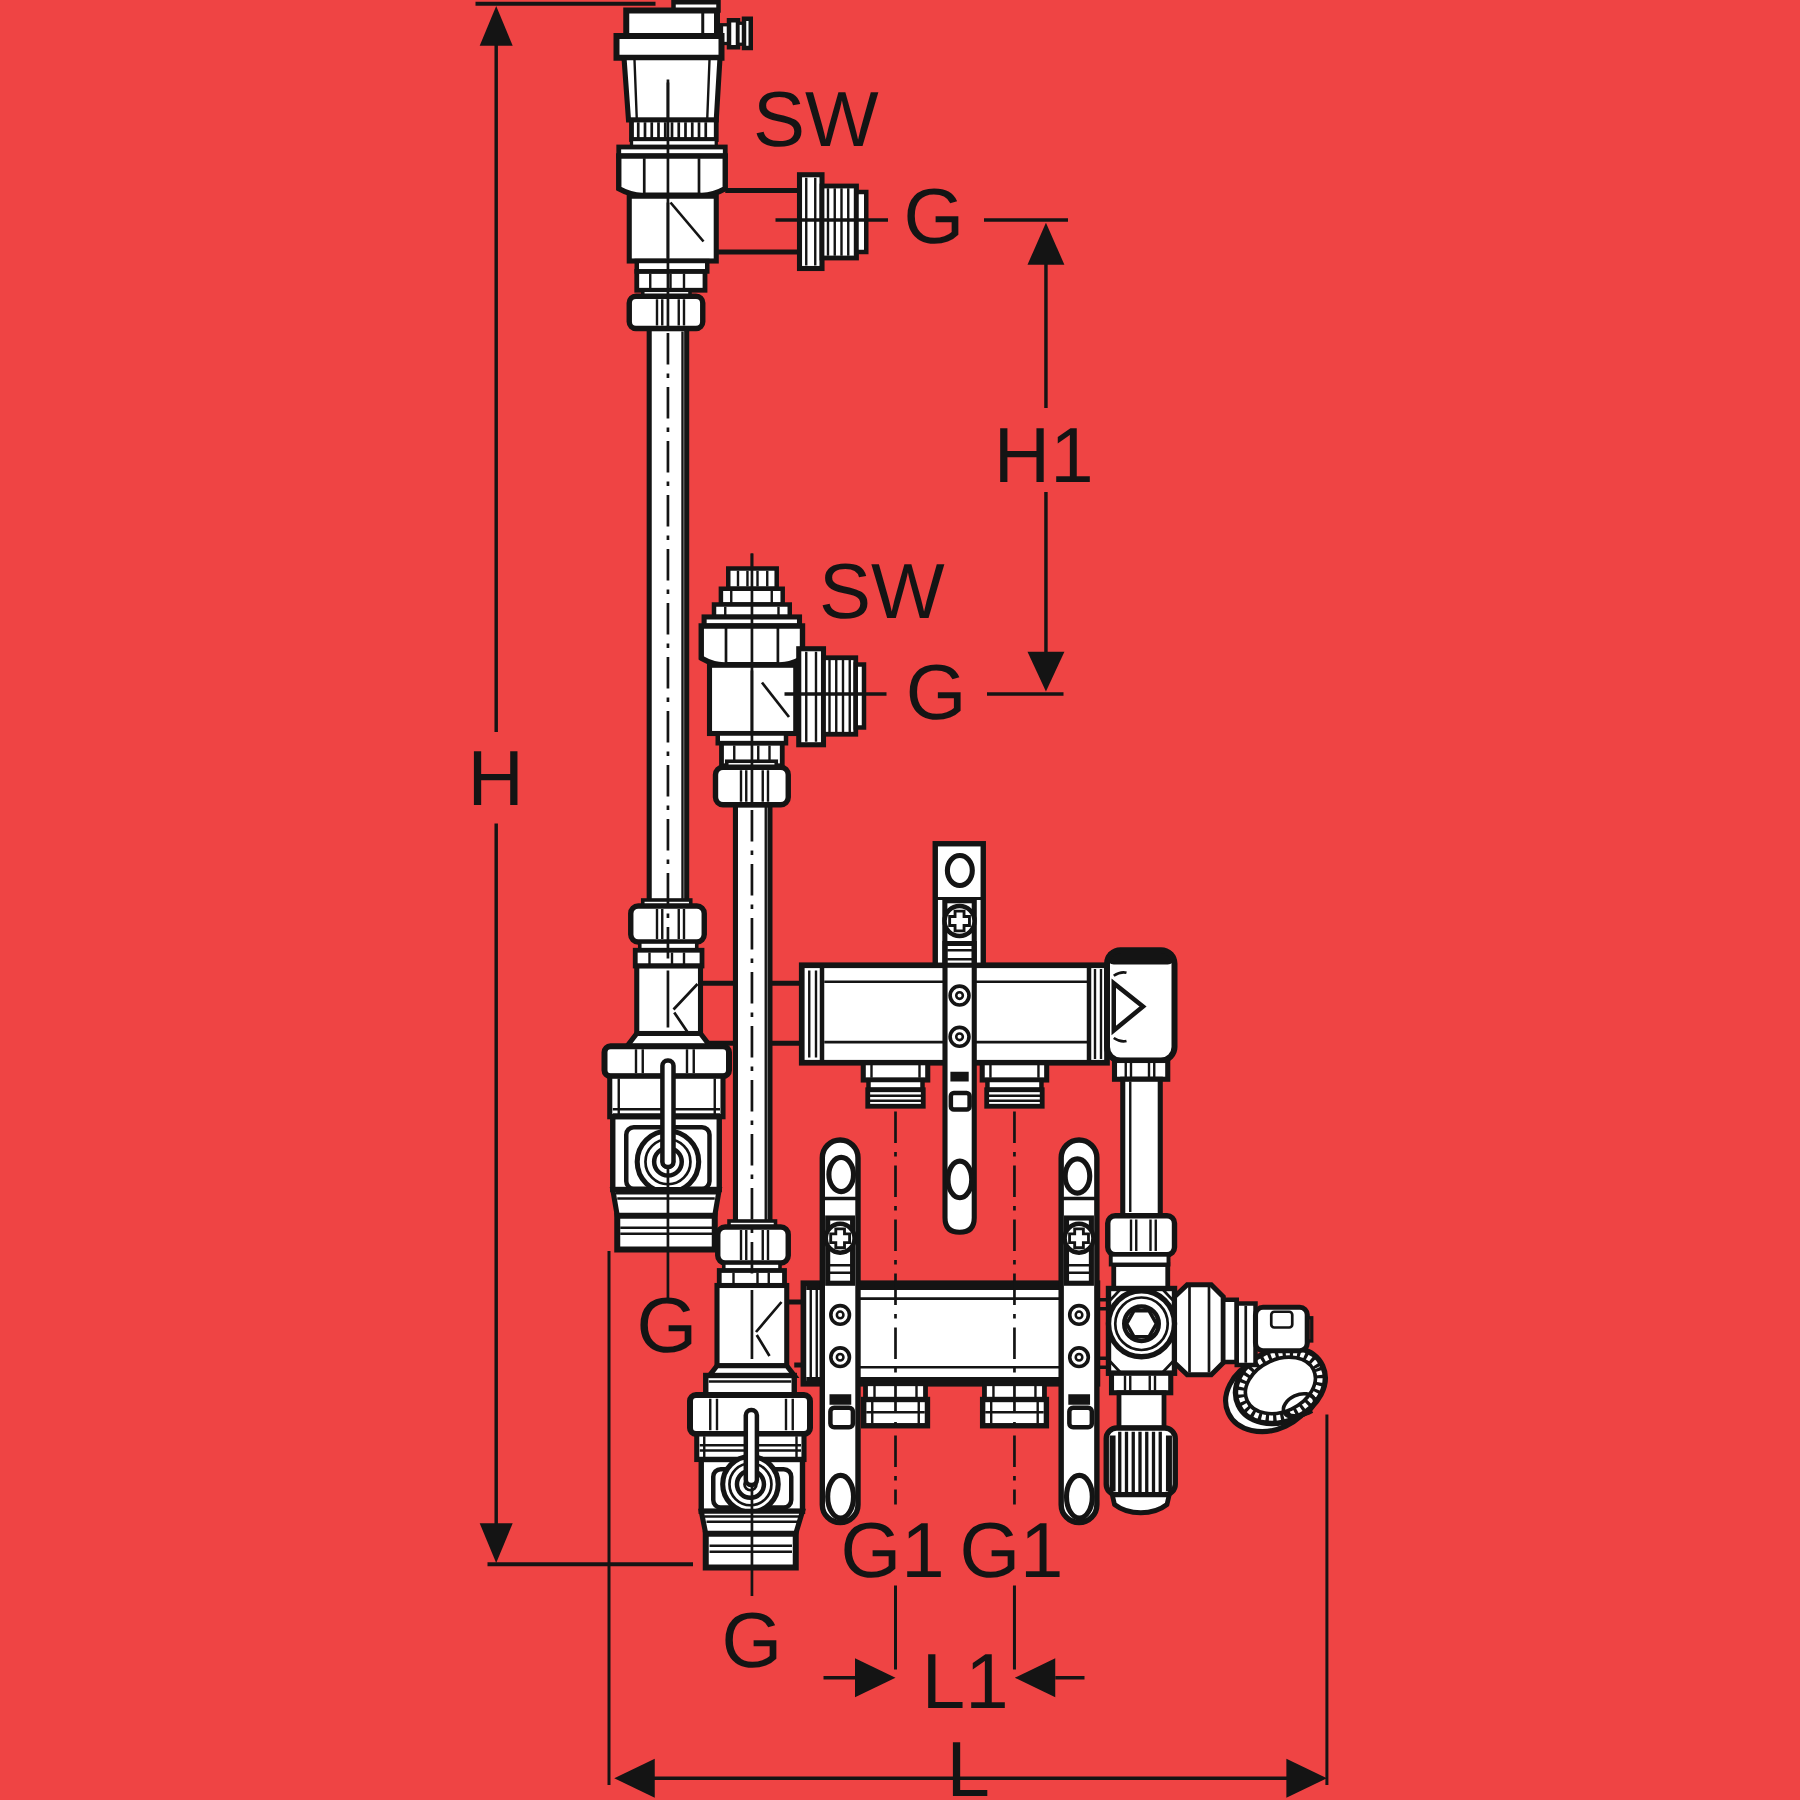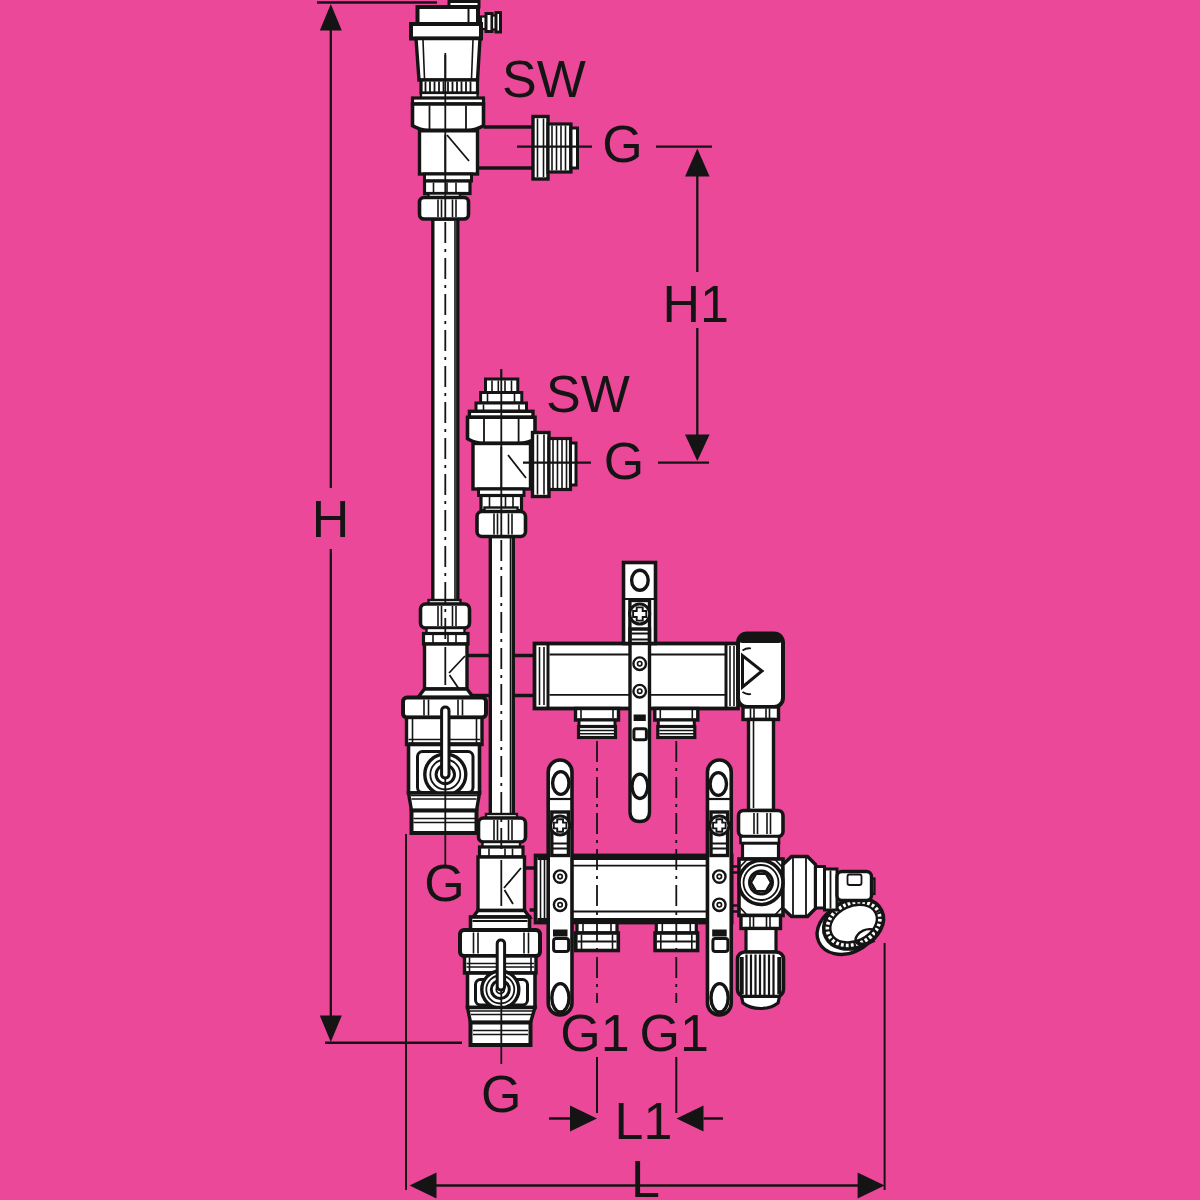--- a/index.html
+++ b/index.html
@@ -1,16 +1,16 @@
 <!DOCTYPE html>
 <html><head>
 <meta charset="utf-8">
 <style>
   html,body{margin:0;padding:0;background:#fff;}
-  #wrap{width:1200px;height:1200px;position:relative;background:#ec4899;}
+  #wrap{width:1200px;height:1200px;position:relative;background:#ef4444;}
   svg{display:block;}
   text{font-family:"Liberation Sans",sans-serif;fill:#141414;}
 </style>
 </head>
 <body>
 <div id="wrap">
 <svg width="1200" height="1200" viewBox="0 0 1200 1200">
 <defs>
 </defs>
 <g id="dims" fill="none" stroke="#141414" stroke-width="2.3">

